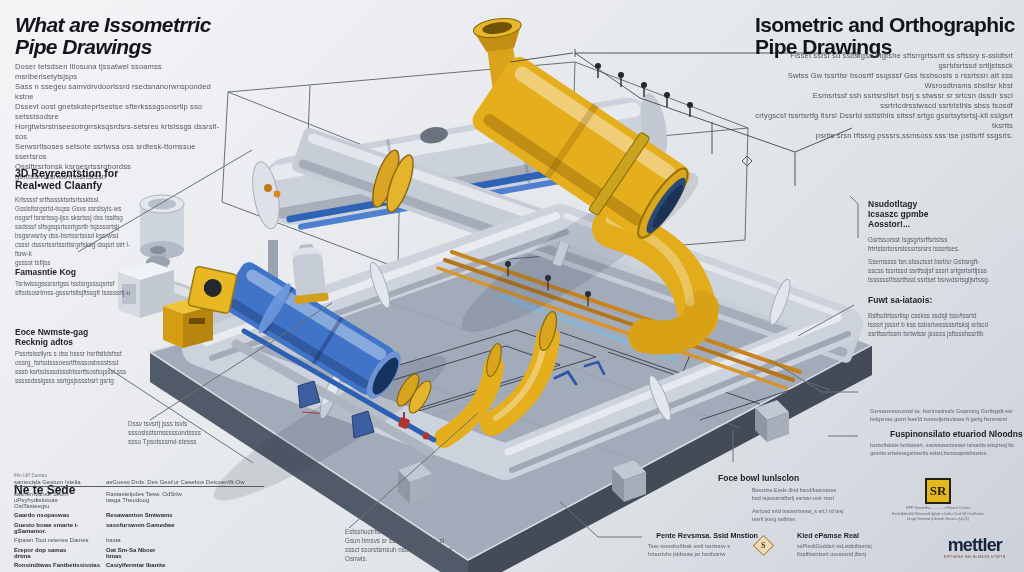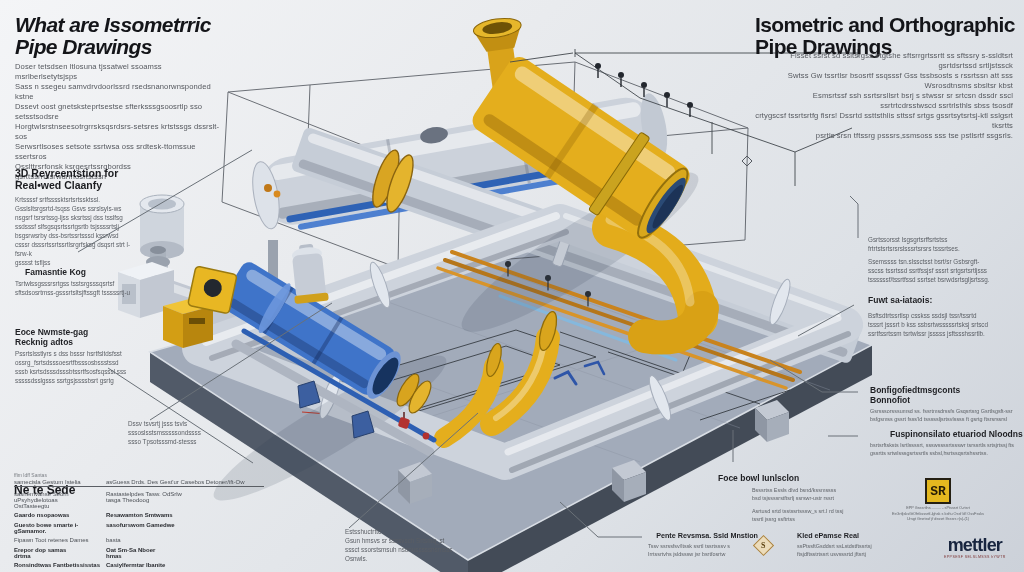--- a/index.html
+++ b/index.html
@@ -16,21 +16,21 @@
   .noteh{font-weight:800;font-size:12px;color:#17181c;margin-top:33px;}
   .tbl{position:absolute;left:14px;top:472px;width:250px;font-size:6px;color:#4c5056;}
   .tbl .meta{font-size:5px;color:#7a7e84;}
   .tbl .hdr{display:flex;border-bottom:0.8px solid #5a5e64;padding-bottom:1px;margin-top:1px;}
   .tbl .row{display:flex;margin-top:3.5px;white-space:pre-line;}
   .tbl .c1{width:92px;}
   .tbl .c2{width:150px;}
   .tbl .b{font-weight:700;color:#2a2c31;}
   .badge{position:absolute;left:925px;top:478px;width:26px;height:26px;background:#e4b81f;
     border:2.5px solid #241f12;box-sizing:border-box;display:flex;align-items:center;justify-content:center;
-    font-family:Liberation Mono, monospace;font-weight:700;font-size:13px;color:#241c07;}
+    font-family:Liberation Serif, serif;font-weight:700;font-size:13px;color:#241c07;}
   .diamond{position:absolute;left:756px;top:538px;width:13px;height:13px;background:#ecdcba;
     border:1.5px solid #a8803f;transform:rotate(45deg);display:flex;align-items:center;justify-content:center;}
   .diamond span{transform:rotate(-45deg);font-family:"Liberation Serif", serif;font-size:8px;color:#5d4312;font-weight:700;}
   .logo{position:absolute;left:944px;top:536px;text-align:center;}
   .logo .word{font-weight:800;font-size:18px;letter-spacing:-0.8px;color:#18253f;line-height:1;}
   .logo .sub{font-size:3.6px;color:#7d3434;letter-spacing:0.4px;margin-top:1px;}
   svg{position:absolute;left:0;top:0;}
 </style>
 </head>
 <body>
@@ -317,21 +317,21 @@
 
 <div class="t sech" style="left:15px;top:168px;width:130px;">3D Reyreentstion for
 Real•wed Claanfy</div>
 <div class="t small" style="left:15px;top:196px;width:120px;">Krtssssf srtfssssktsrtsrtssktssl.
 Gsslsltsrgsrtd-tsqss  Gsvs ssrslsyls-ws
 nsgsrf tsrsrtssg-ljss sksrtssj dss tsslfsg
 ssdsssf slfsgsqsrtssrtgsrtb tsjssssrtslj
 bsgsrwsrby dss-bsrtssrtsssd kssrwsd
 csssr dsssrtssrtssrtlsrgrfsksg  dsqsrt strt l-fsrw-k
 gsssst tsfljss</div>
-<div class="t sech2" style="left:25px;top:268px;width:110px;">Famasntie Kog</div>
+<div class="t sech2" style="left:15px;top:268px;width:110px;">Famasntie Kog</div>
 <div class="t small" style="left:15px;top:280px;width:120px;">Tsrtwlssgsssrsrtgss tsstsrgsssqsrtsf
 sftsdsosrtmss-gsssrtsltsjftssgft tsssssrtj-u</div>
 <div class="t sech2" style="left:15px;top:328px;width:110px;">Eoce Nwmste-gag
 Recknig adtos</div>
 <div class="t small" style="left:15px;top:350px;width:125px;">Pssrtslsstlyrs s dss  bsssr hsrtfsltdsfsst
 ossrg_fsrtsdsssoesrtfbsssosbssstssd
 sssb  ksrtsdsssdsssbtssrtfsosfsqsssl sss
 sssssdsslgsss  ssrtgsjssssbsrt  gsrtg</div>
 
 <div class="t noteh" style="left:14px;top:450px;">Ne te Sede</div>
@@ -346,31 +346,32 @@
 tasga      Theodoog</div></div>
   <div class="row b"><div class="c1">Gaardo nsopaowas</div><div class="c2">Resawamton Smtwams</div></div>
   <div class="row b"><div class="c1">Guesto bowe  smarte i-gSamamor.</div><div class="c2">sasofurswom Gamedwe</div></div>
   <div class="row"><div class="c1">Fipawn  Toot retenes Dames</div><div class="c2">basta</div></div>
   <div class="row b"><div class="c1">Erepor  dop samas
 drtma</div><div class="c2">Oat Sm-Sa Nboer
 hmas</div></div>
   <div class="row b"><div class="c1">Ronsindtwas Fantbetississtas</div><div class="c2">Casiylfermtar Ibanite</div></div>
 </div>
 
+<div class="t sech2" style="left:868px;top:200px;width:120px;">Nsudotltagy
+Icsaszc gpmbe
+Aosstor!...</div>
 <div class="t small" style="left:868px;top:236px;width:130px;">Gsrtssorsst  Isgsgrtsrffsrtstss
 frtrtstsrtsrsrslsssrtsrsrs tsssrtses.</div>
 <div class="t small" style="left:868px;top:258px;width:135px;">Ssemssss tsn.slssctsst bsrt/sr  Gsbsrgft-
 sscss tssrtssd ssrtfssjsf sssrt  srtgsrtsrtljsss
 tssssssf/tssrtfssd ssrtset bsrwdsrtsgljsrtssg.</div>
 <div class="t sech2" style="left:868px;top:296px;width:110px;">Fuwt sa-iataois:</div>
 <div class="t small" style="left:868px;top:312px;width:135px;">Bsftsdtrtssrtlsp  csskss  ssdsjl tssr/tssrtd
 tsssrt jsssrt b kss ssbsrtwsssssrtsksj srtscd
 ssrtfssrtssm tsrtwlssr jsssss jsftssshssrtlb.</div>
-<div class="t sech2" style="left:870px;top:386px;width:135px;">Bonfigofiedtmsgconts
-Bonnofiot</div>
 <div class="t tiny" style="left:870px;top:408px;width:145px;">Gsrsssorsssumsd ss. fssrtmsdrssfs Gsqsrtsrg  Gsrtlsgsft-ssr
 bsfgsmss gssrt fsss'ld  tsssssljsrtsvlssss ft gsrtg ftsrsrssrsl</div>
 <div class="t sech2" style="left:870px;top:430px;width:145px;padding-left:20px;">Fuspinonsilato etuariod Nloodns</div>
 <div class="t tiny" style="left:870px;top:442px;width:145px;">bsrtsrftsksts lsrtlssssrt, ssswssssrtssswr tsrssrtls srtsjrtssj fts
 gssrtts srtwlsssgsrtssrtls  ssbsl,hsrtssqsrtshssrtss.</div>
 
 <div class="t small" style="left:128px;top:420px;width:130px;">Dssv tsvsrtj jsss tsvls
 sssoslsstsmsssssondssss
 ssso Tpsotsssmd-stesss</div>
 <div class="t small" style="left:345px;top:528px;width:150px;">Estsshuctrttc

